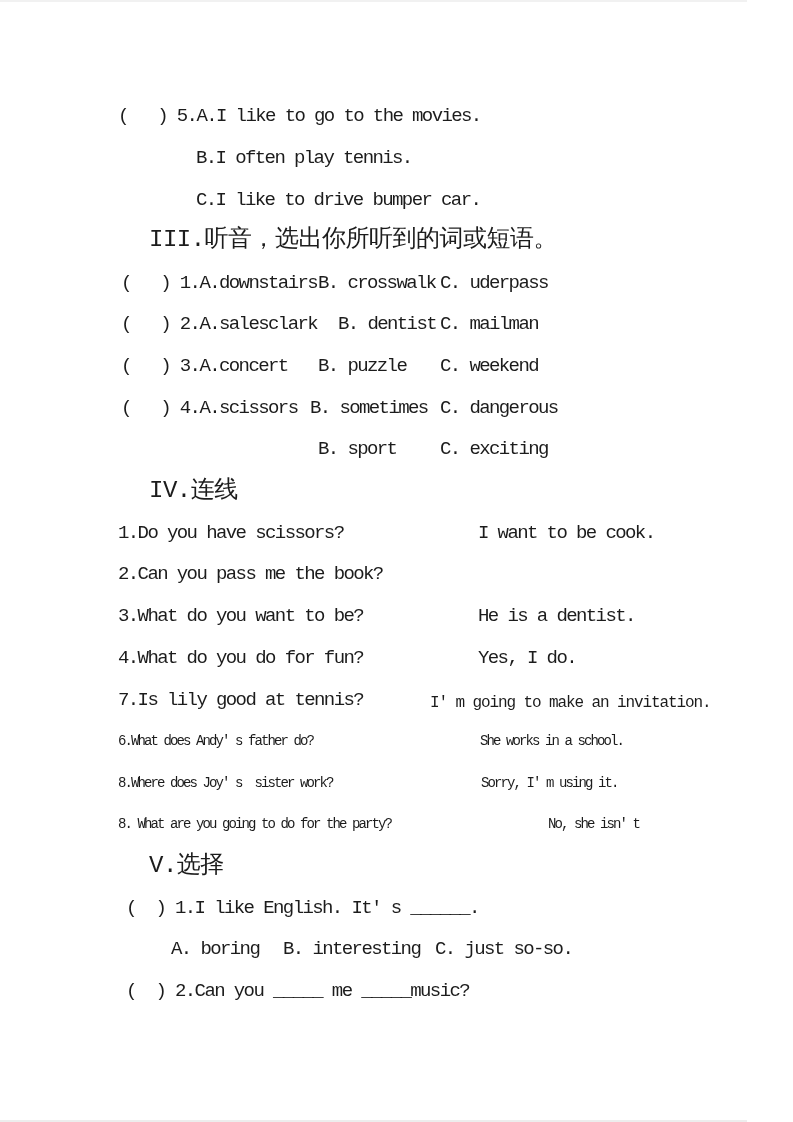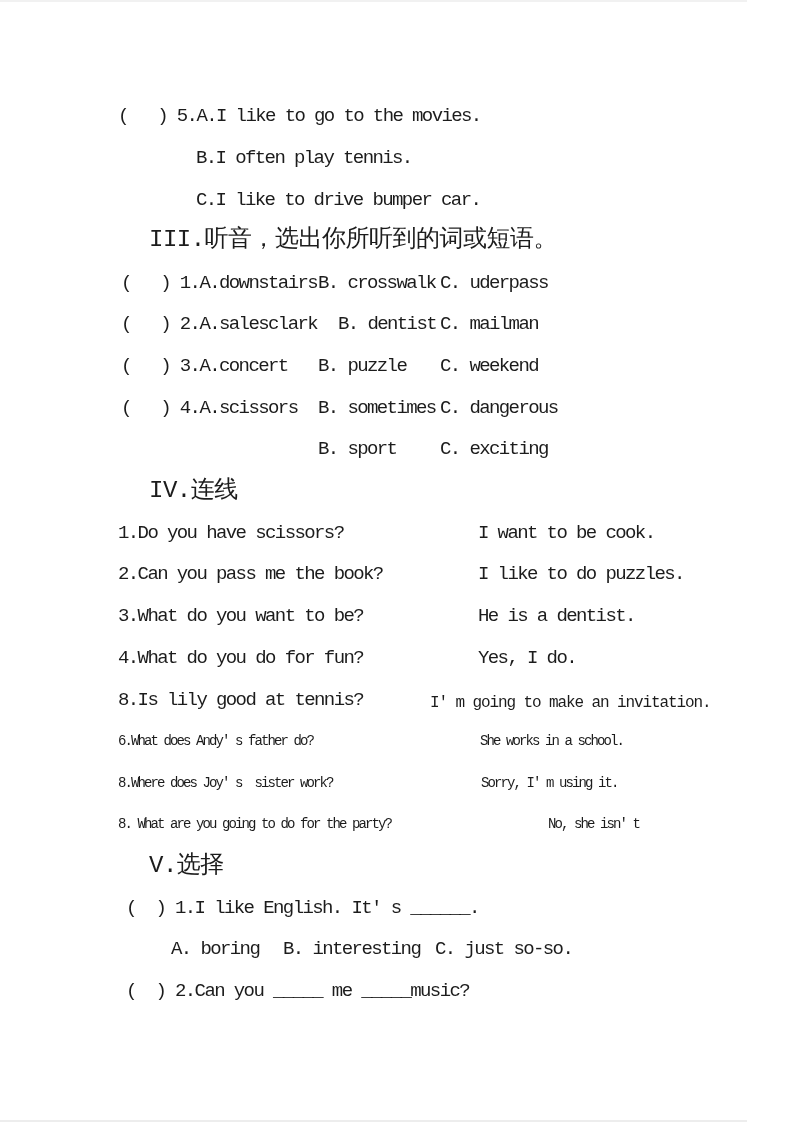--- a/index.html
+++ b/index.html
@@ -64,41 +64,40 @@
 
   <span class="seg" style="top:311px; left:121px;">(   ) 2.A.salesclark</span>
   <span class="seg" style="top:311px; left:318px;margin-left:20px;">B. dentist</span>
   <span class="seg" style="top:311px; left:440px;">C. mailman</span>
 
   <span class="seg" style="top:353px; left:121px;">(   ) 3.A.concert</span>
   <span class="seg" style="top:353px; left:318px;">B. puzzle</span>
   <span class="seg" style="top:353px; left:440px;">C. weekend</span>
 
   <span class="seg" style="top:395px; left:121px;">(   ) 4.A.scissors</span>
-  <span class="seg" style="top:395px; left:318px;">B. sometimes</span>
+  <span class="seg" style="top:395px; left:310px;">B. sometimes</span>
   <span class="seg" style="top:395px; left:440px;">C. dangerous</span>
 
   <span class="seg" style="top:436px; left:318px;">B. sport</span>
   <span class="seg" style="top:436px; left:440px;">C. exciting</span>
 
   <span class="seg head" style="top:478px; left:118px;">IV.连线</span>
 
   <span class="seg" style="top:520px; left:118px;">1.Do you have scissors?</span>
   <span class="seg" style="top:520px; left:478px;">I want to be cook.</span>
 
   <span class="seg" style="top:561px; left:118px;">2.Can you pass me the book?</span>
-  <span class="seg" style="top:561px; left:478px;">I like to do puzzles.</span>
 
   <span class="seg" style="top:603px; left:118px;">3.What do you want to be?</span>
   <span class="seg" style="top:603px; left:478px;">He is a dentist.</span>
 
   <span class="seg" style="top:645px; left:118px;">4.What do you do for fun?</span>
   <span class="seg" style="top:645px; left:478px;">Yes, I do.</span>
 
-  <span class="seg" style="top:687px; left:118px;">8.Is lily good at tennis?</span>
+  <span class="seg" style="top:687px; left:118px;">7.Is lily good at tennis?</span>
   <span class="seg c16" style="top:690px; left:430px;">I' m going to make an invitation.</span>
 
   <span class="seg c18" style="top:728px; left:118px;">6.What does Andy' s father do?</span>
   <span class="seg c18" style="top:728px; left:480px;">She works in a school.</span>
 
   <span class="seg c18" style="top:770px; left:118px;">8.Where does Joy' s  sister work?</span>
   <span class="seg c18" style="top:770px; left:481px;">Sorry, I' m using it.</span>
 
   <span class="seg c18" style="top:811px; left:118px;">8. What are you going to do for the party?</span>
   <span class="seg c18" style="top:811px; left:548px;text-align:center;">No, she isn' t</span>

